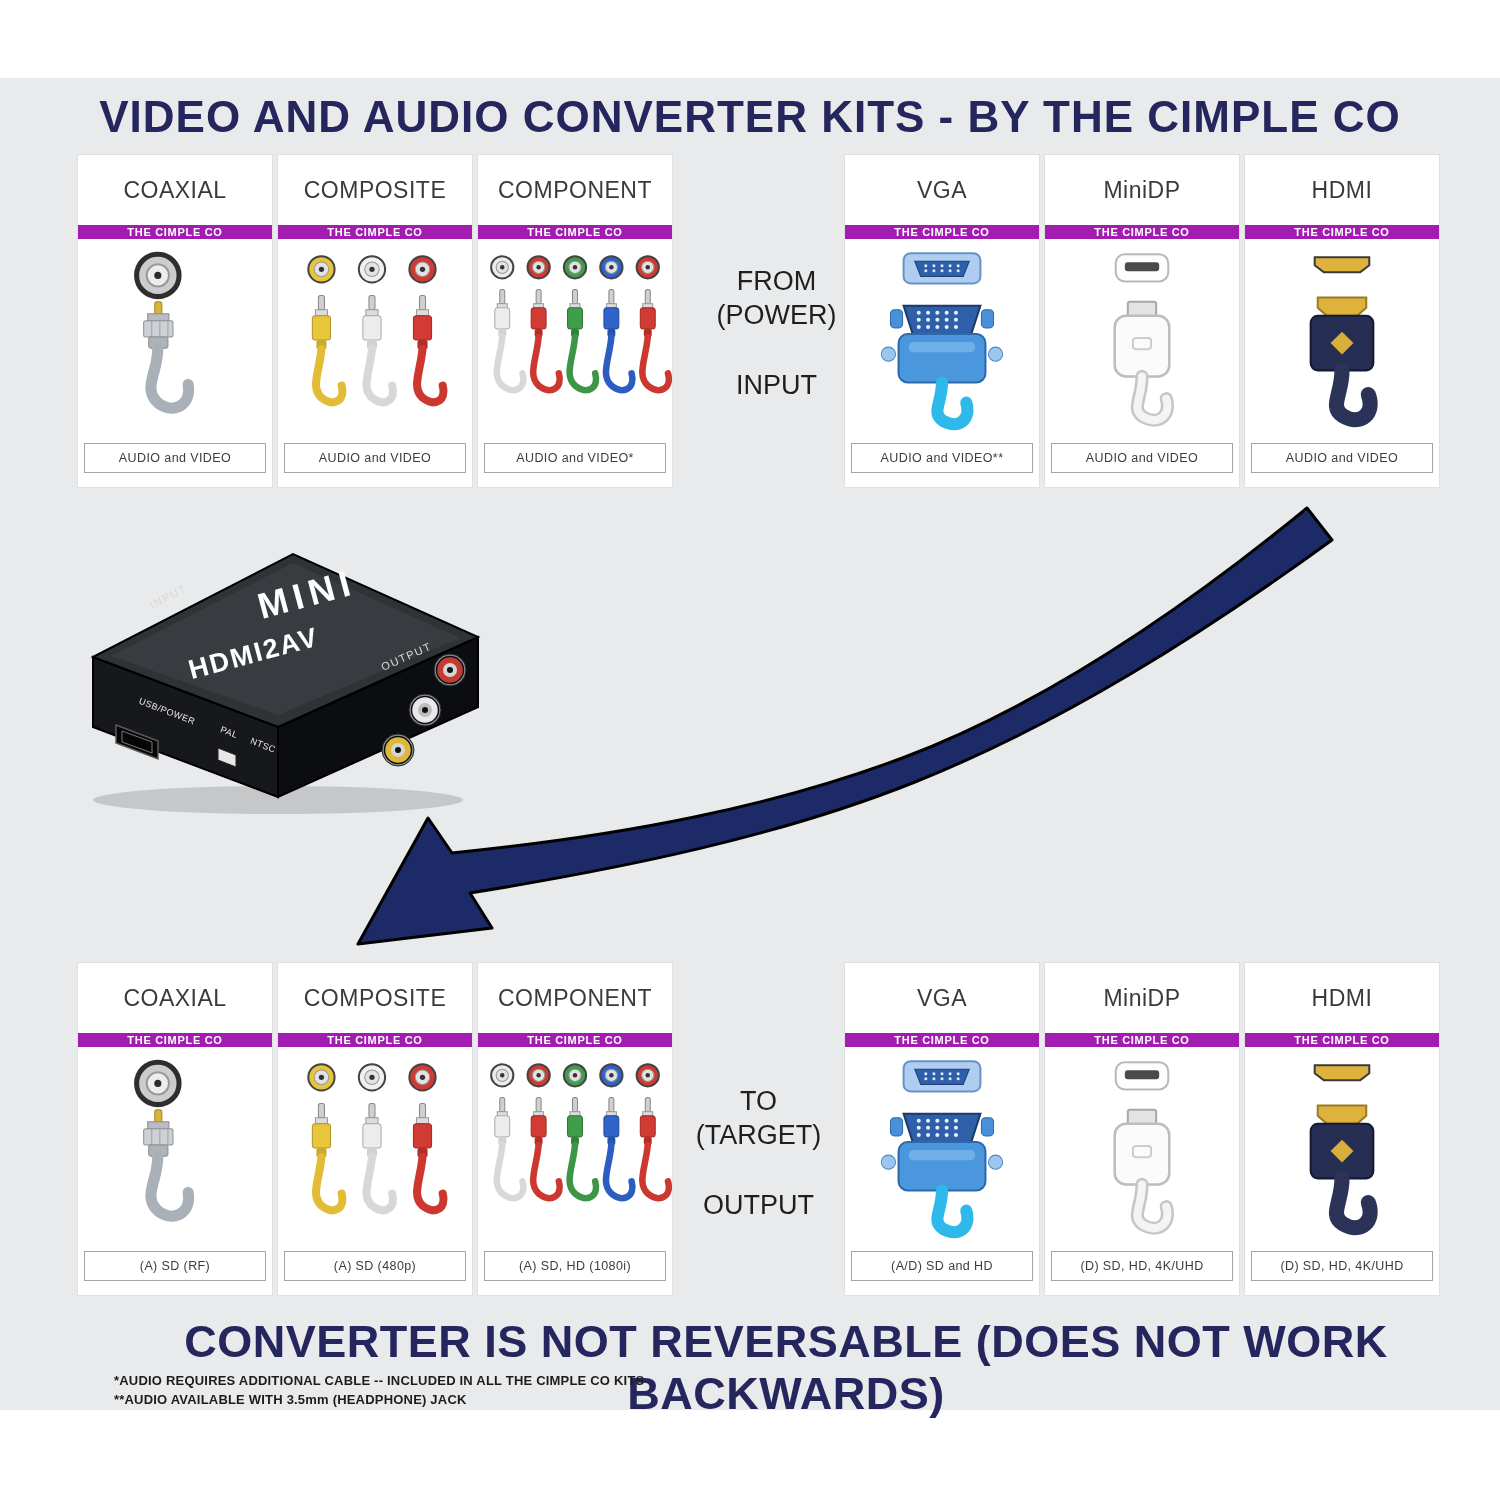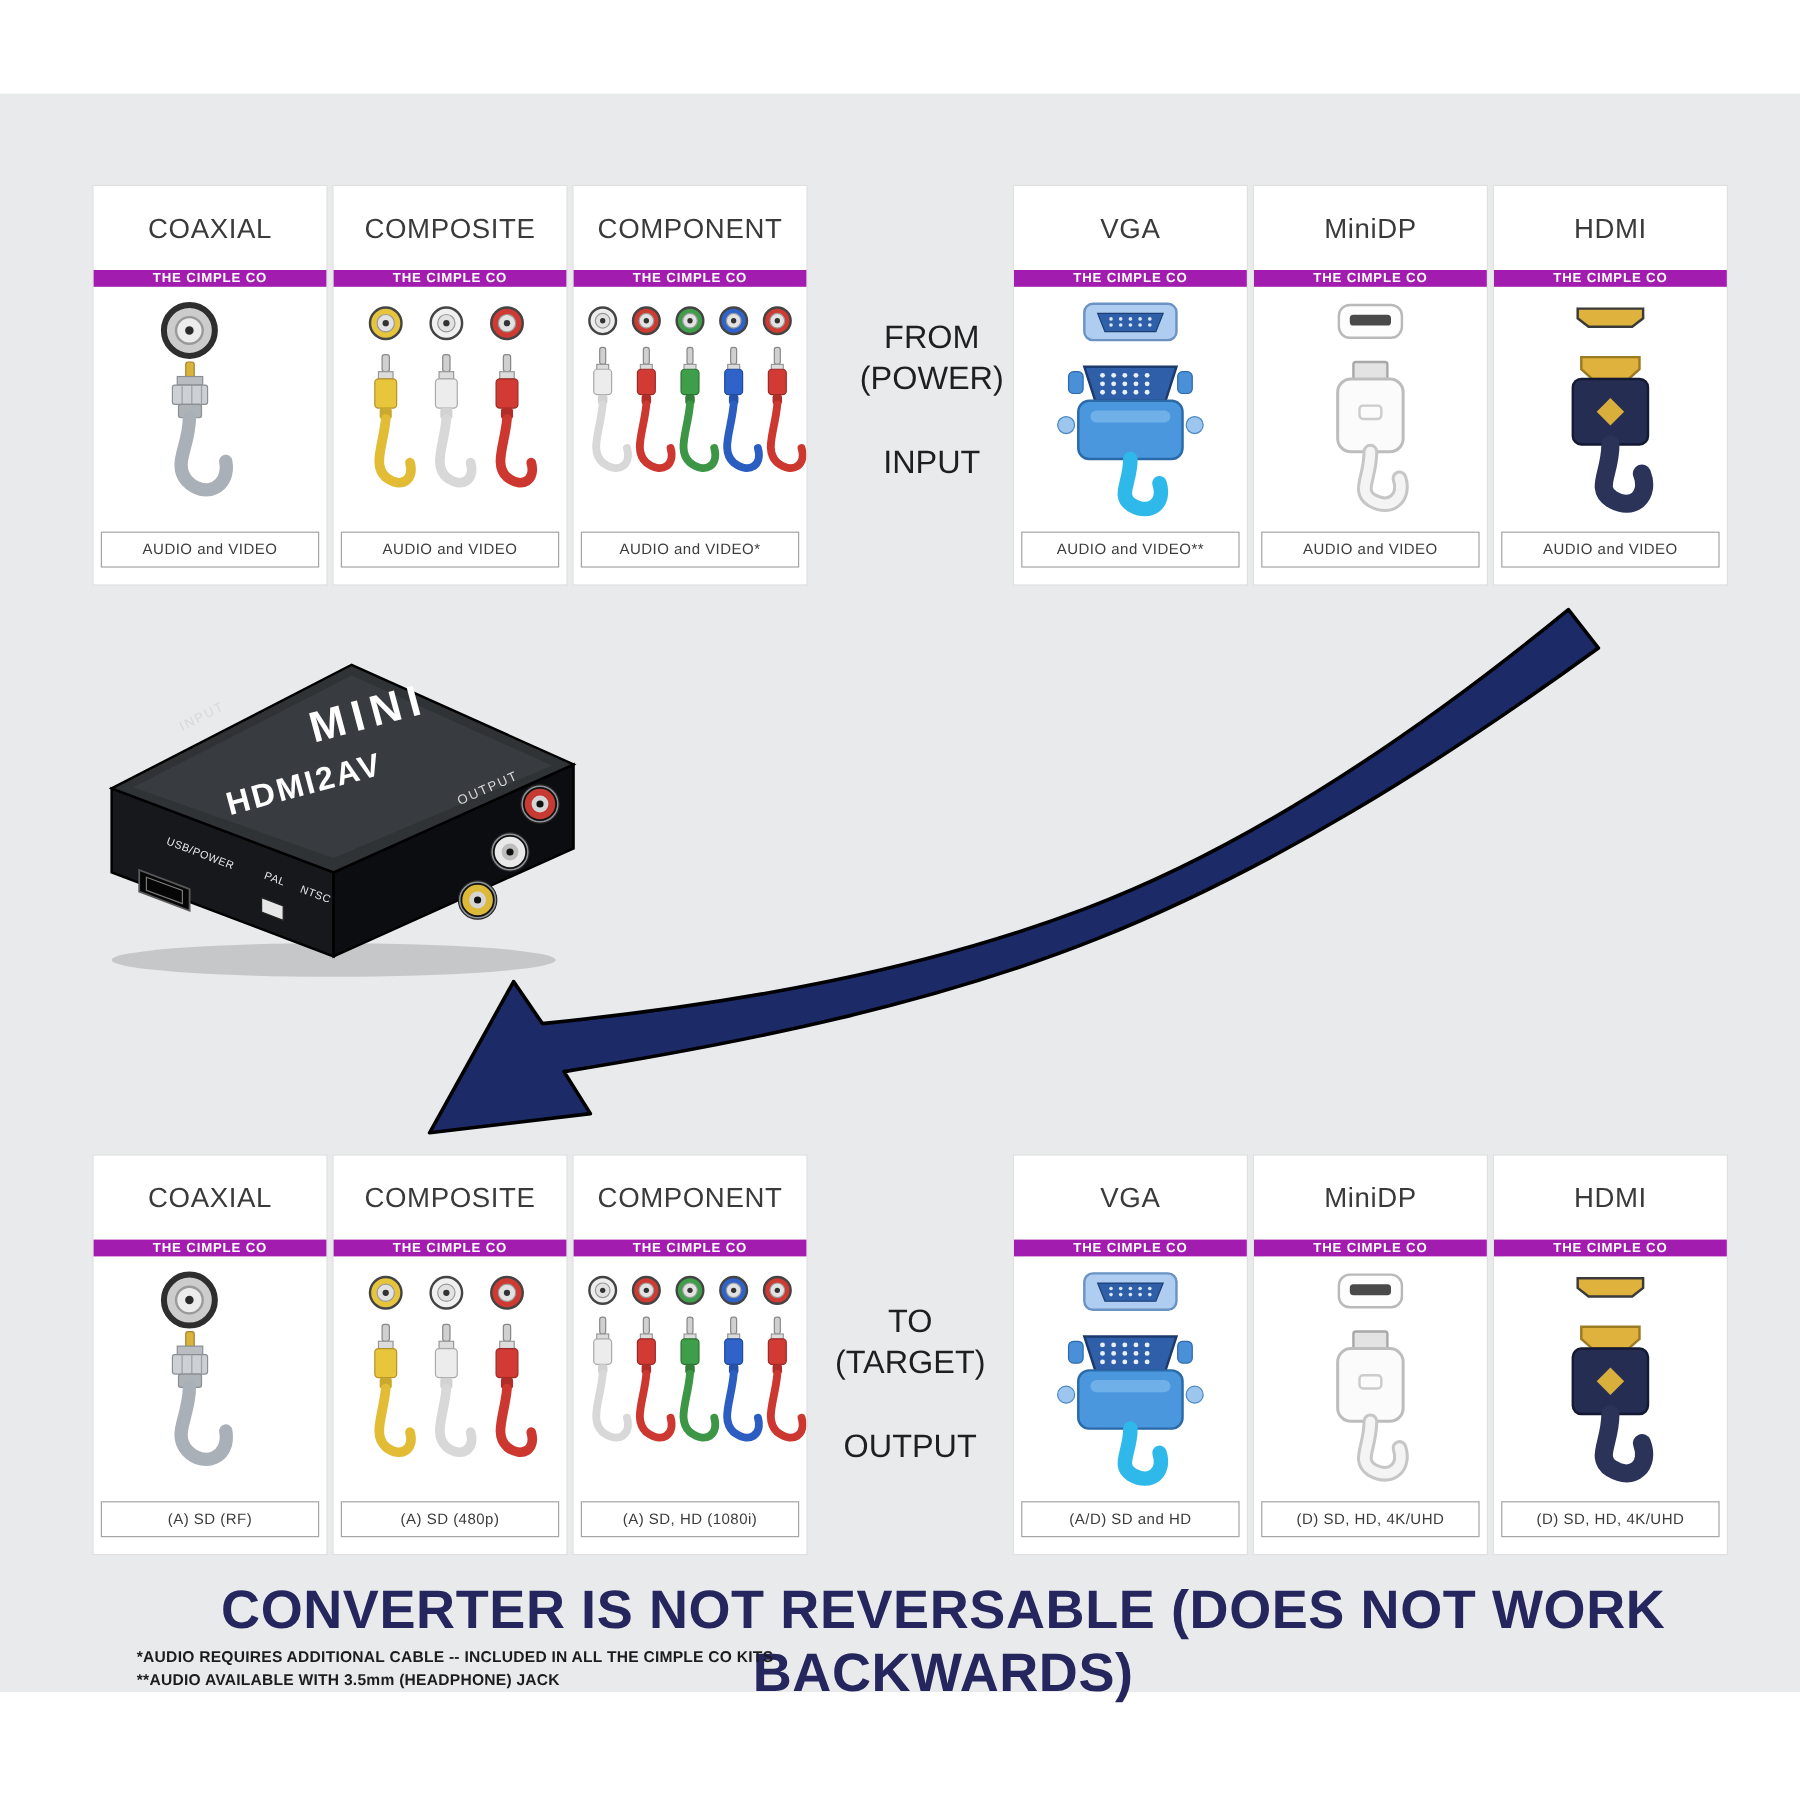--- a/index.html
+++ b/index.html
@@ -32,20 +32,21 @@
   .notes{position:absolute;left:114px;top:1372px;font-size:13px;font-weight:bold;
     color:#1c1c1c;line-height:1.45;letter-spacing:.2px;}
 </style>
 </head>
 <body>
 
 <div class="canvas">
 
   <div class="bg-gray"></div>
 
+  <div class="page-title">VIDEO AND AUDIO CONVERTER KITS - BY THE CIMPLE CO</div>
 
   <svg class="arrow-svg" viewBox="0 0 1500 1500">
     <path d="M 1307,508
              C 1180,612 1040,706 905,757
              C 770,808 620,836 452,853
              L 428,818
              L 358,944
              L 492,928
              L 470,893
              C 625,868 780,836 915,782

